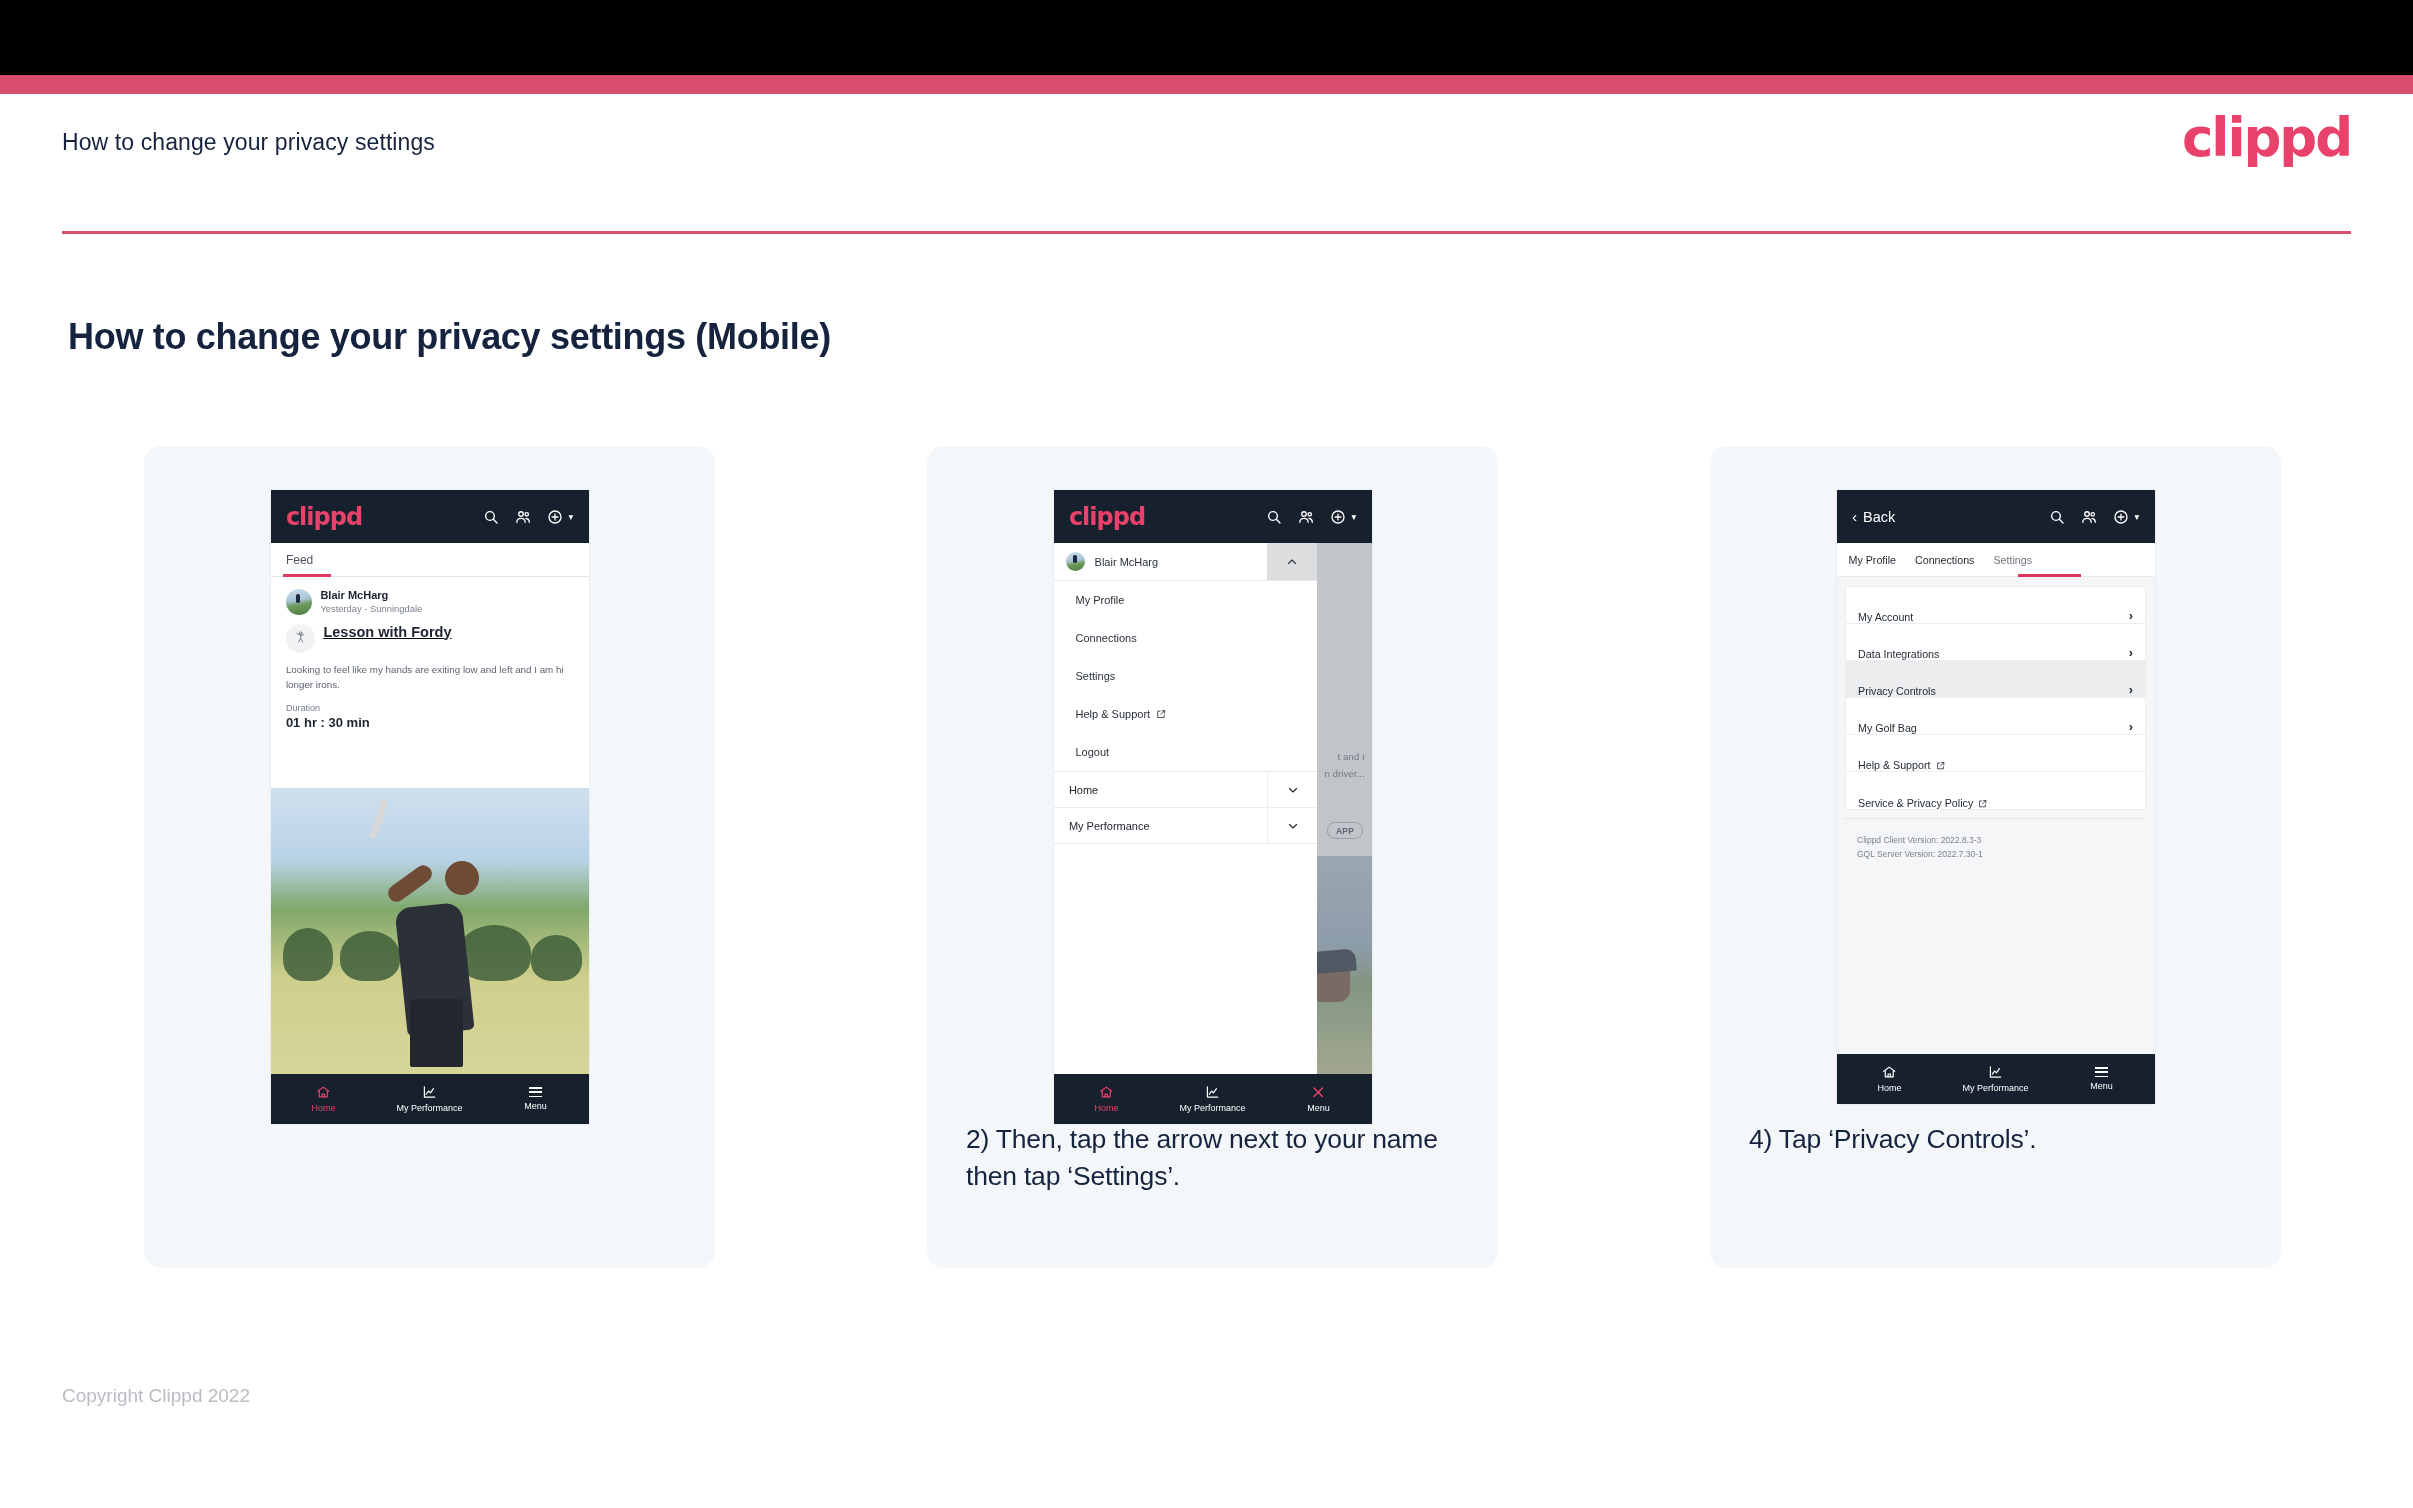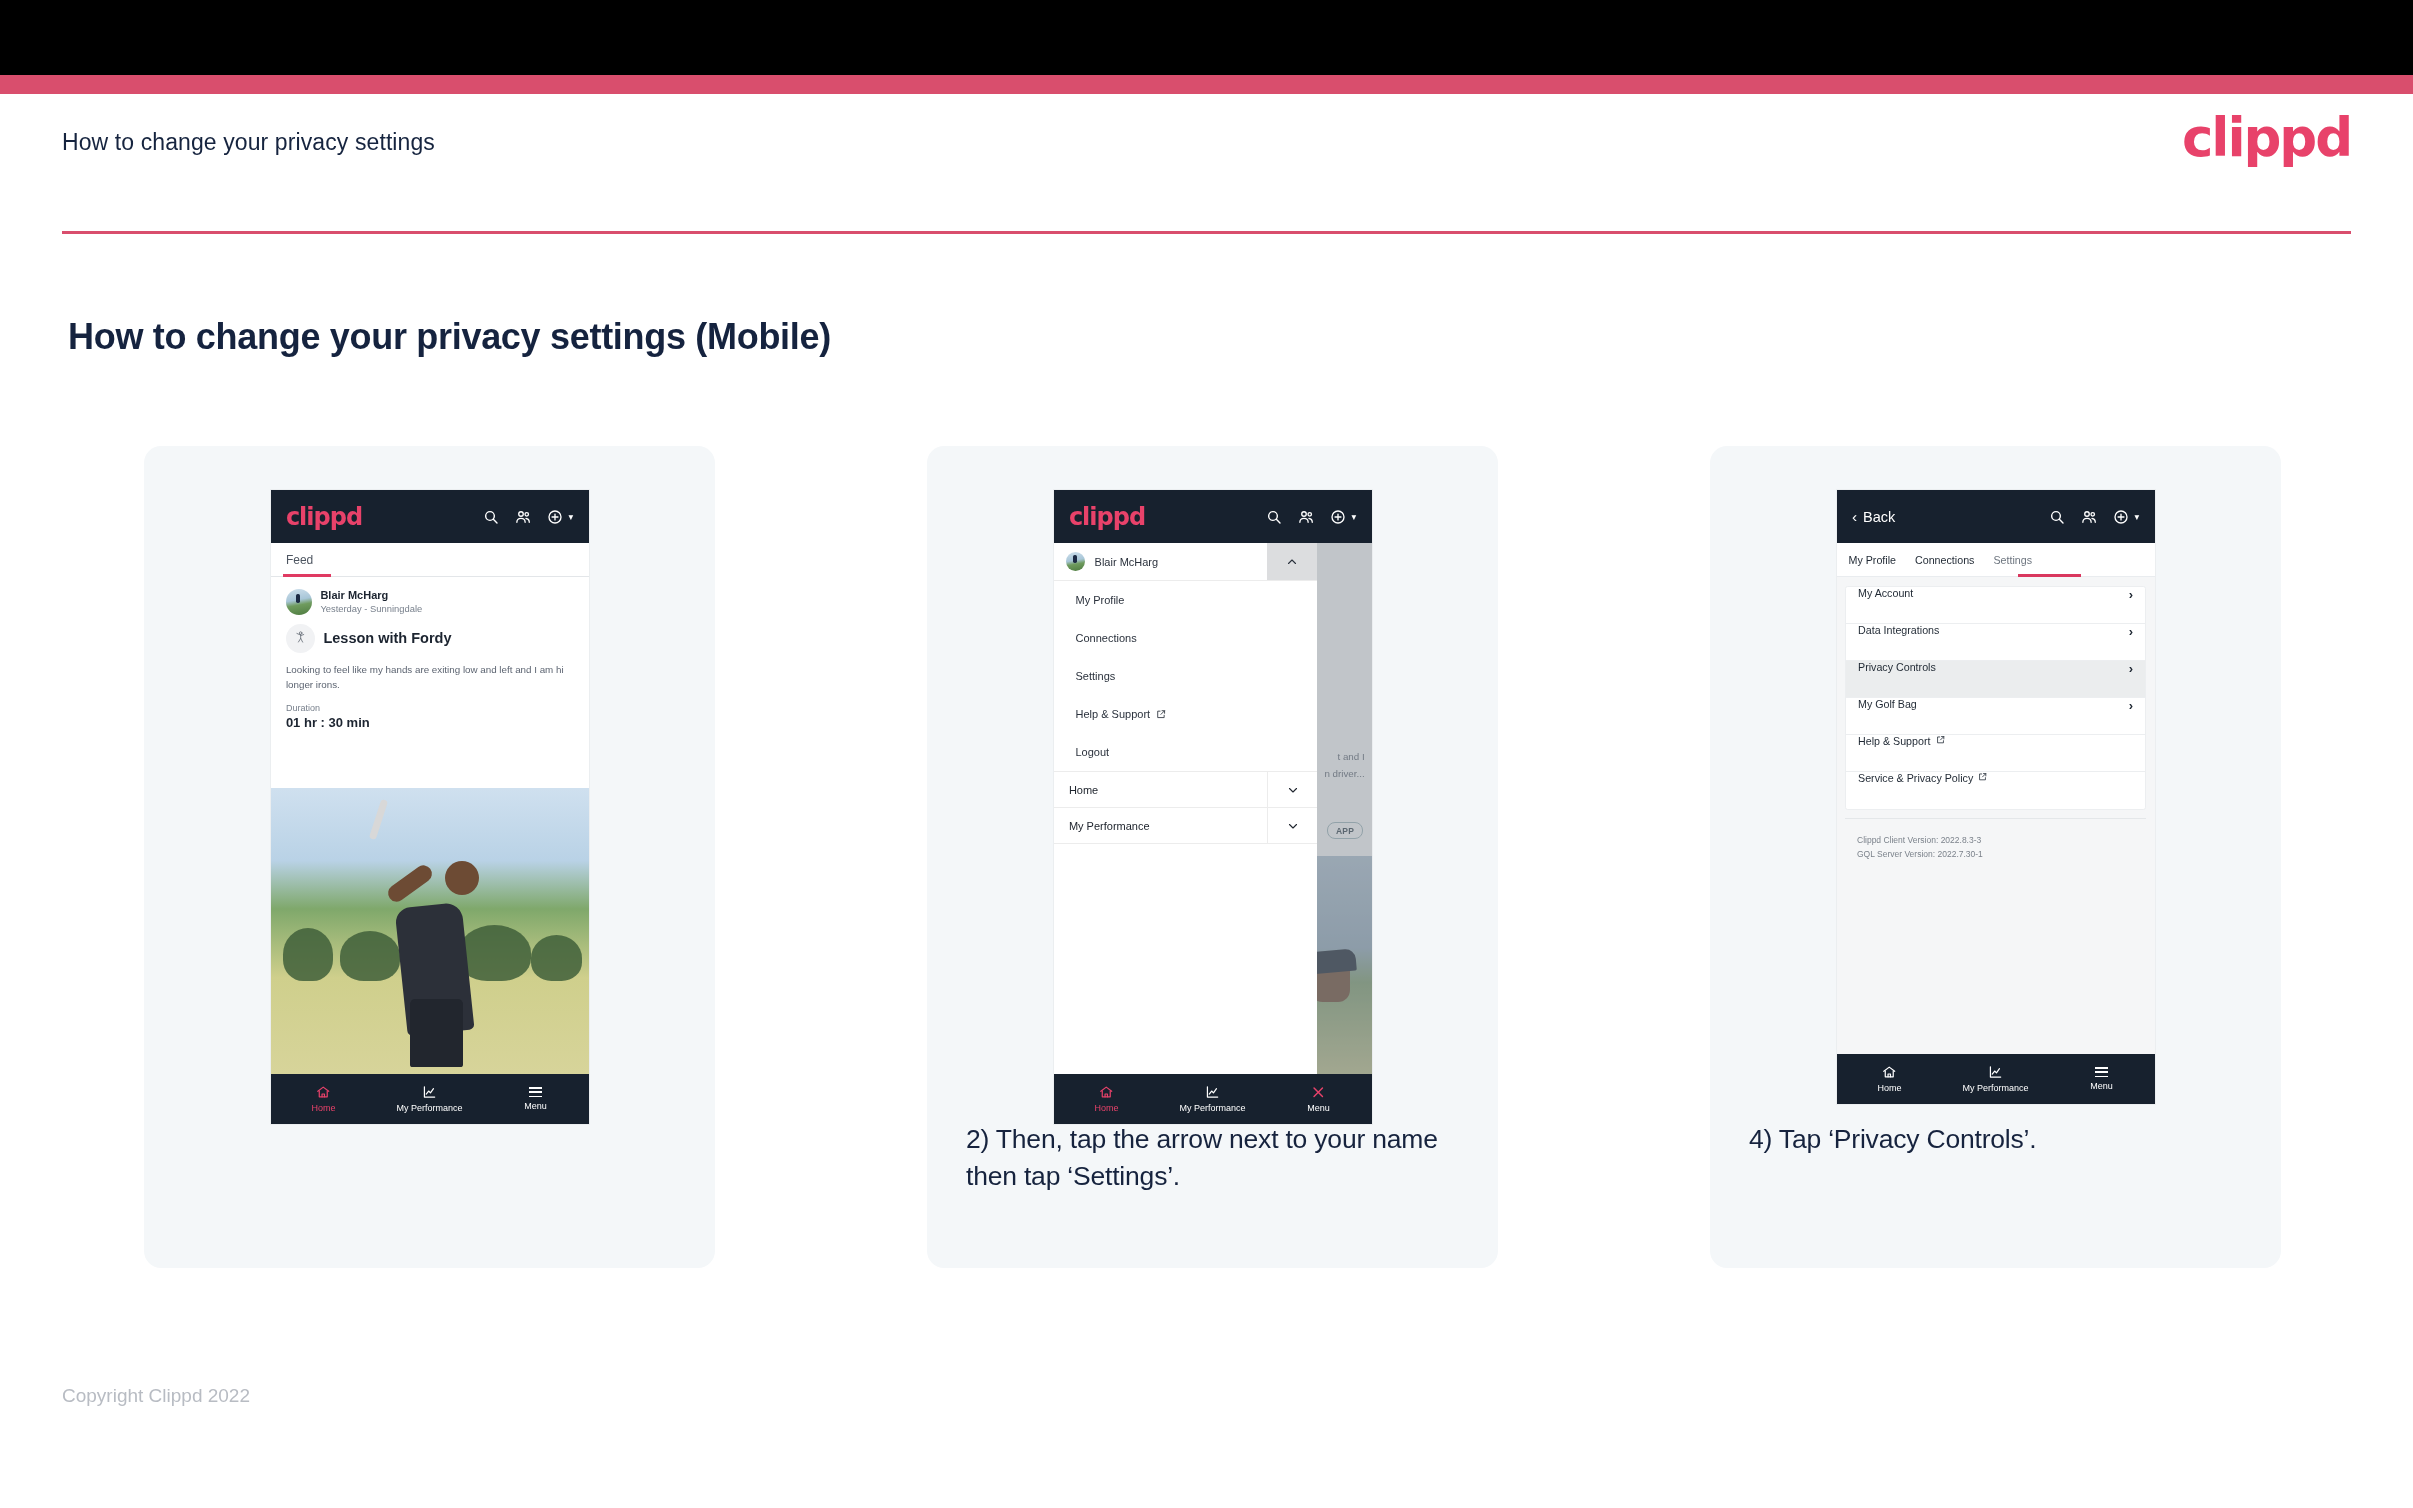--- a/index.html
+++ b/index.html
@@ -110,21 +110,21 @@
     width:26px; height:26px; border-radius:50%;
     background:linear-gradient(170deg,#cfe0ec 0%,#a8c6d8 42%,#6f9b5e 60%,#4d7b3f 100%);
     flex:0 0 26px; position:relative; overflow:hidden;
   }
   .avatar::after{
     content:""; position:absolute; left:10.3px; top:5.1px; width:4.3px; height:9.4px;
     background:#1c2a44; border-radius:1.7px;
   }
   .post-name { font-size:11px; font-weight:700; color:#1c2430; line-height:1.25; }
   .post-meta { font-size:9.4px; color:#78808c; line-height:1.3; }
-  .post-title-row { display:flex; align-items:center; gap:8.5px; margin-top:8.5px; }
+  .post-title-row { display:flex; gap:8.5px; margin-top:8.5px;text-decoration:underline; }
   .swing-badge {
     width:29px; height:29px; border-radius:50%; background:#f1f2f4;
     display:flex; align-items:center; justify-content:center; flex:0 0 29px;
   }
   .swing-badge svg { width:16px; height:16px; }
   .post-title { font-size:14.5px; font-weight:700; color:#1c2430; }
   .post-body {
     font-size:9.8px; color:#5c6471; line-height:1.55; margin-top:9.4px;
     white-space:nowrap; overflow:hidden;
   }
@@ -246,21 +246,21 @@
     height:34px; flex:0 0 34px; background:#fff;
     display:flex; align-items:center; gap:19px; padding:0 12px;
     position:relative; border-bottom:0.9px solid #e9ecef;
   }
   .p3-tabs .t { font-size:10.7px; color:#1f2833; }
   .p3-tabs .t.sel { color:#6d757f; }
   .p3-tabs .under { position:absolute; bottom:-0.9px; left:181px; width:63px; height:2.6px; background:#d9375e; }
   .p3-body { flex:1 1 auto; background:#f5f6f7; padding:8.5px 8.5px 0 8.5px; overflow:hidden; }
   .settings-card { background:#fff; border:0.9px solid #eceef0; border-radius:2.6px; }
   .s-row {
-    height:37px; display:flex; align-items:flex-start; padding:0 12px;
+    height:37px; display:flex; align-items:flex-end; padding:0 12px;
     font-size:10.7px; color:#1f2833; border-bottom:0.9px solid #eceef0;
     position:relative; gap:5.1px;
   }
   .s-row:last-child { border-bottom:none; }
   .s-row.hl { background:#ebedee; }
   .s-row .arr { margin-left:auto; color:#1f2833; font-size:13px; font-weight:700; }
   .s-row svg { width:9.4px; height:9.4px; }
   .versions { padding:13.7px 12px 0 12px; border-top:0.9px solid #e4e7e9; margin-top:8.5px; }
   .versions div { font-size:8.5px; color:#7b828b; line-height:1.65; }
 

